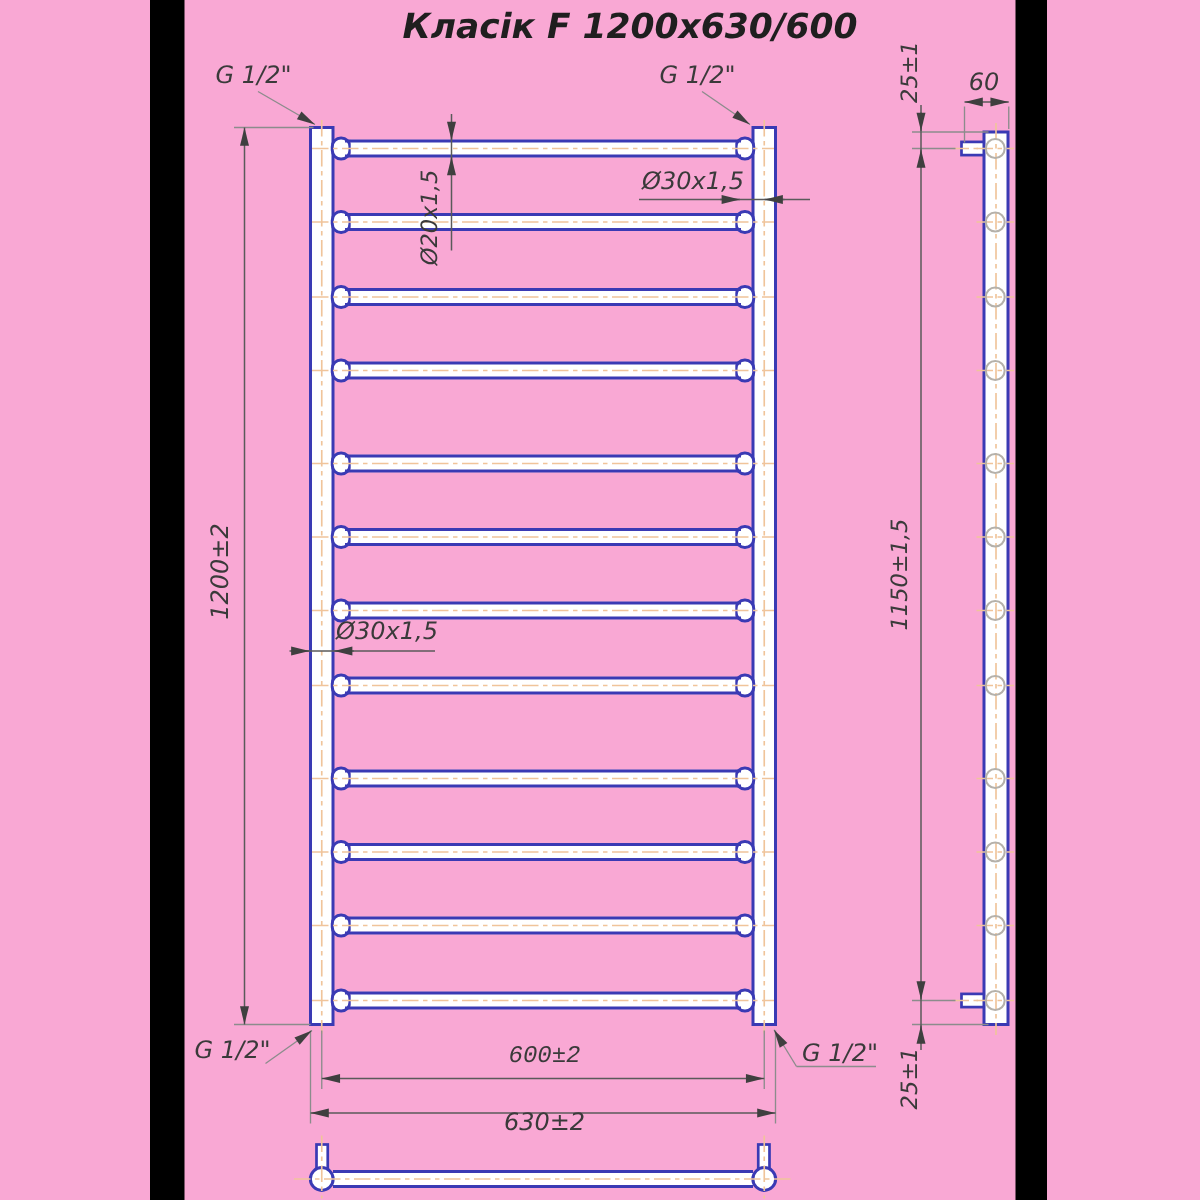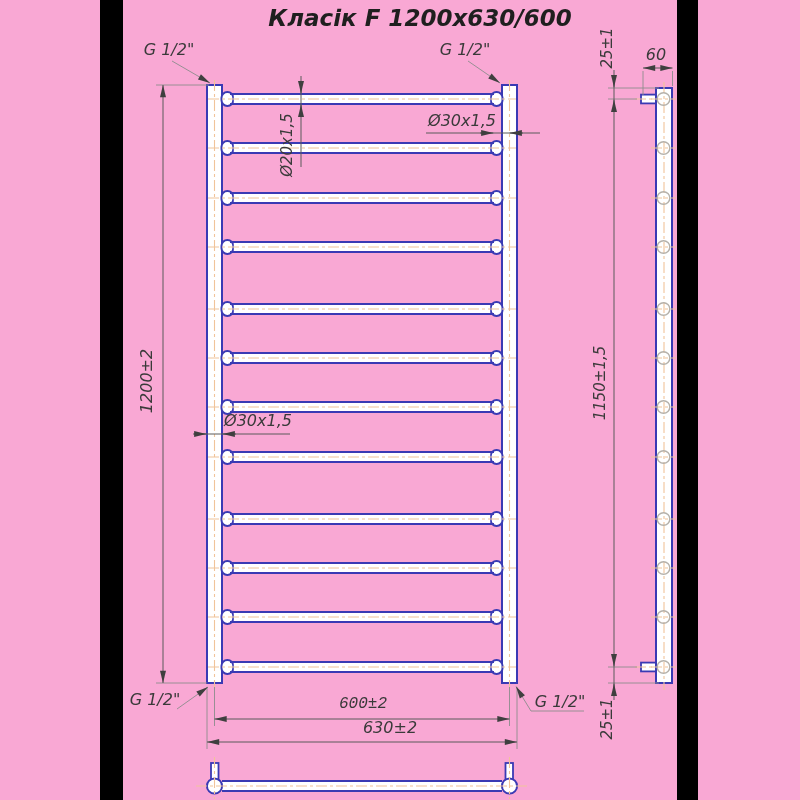--- a/index.html
+++ b/index.html
@@ -154,20 +154,20 @@
   <div class="lbl" style="left:465px;top:50px;">G 1/2"</div>
   <div class="lbl" style="left:155px;top:700px;">G 1/2"</div>
   <div class="lbl" style="left:560px;top:702px;">G 1/2"</div>
 
   <div class="lbl rot sm" style="left:287px;top:145px;">Ø20x1,5</div>
   <div class="lbl" style="left:462px;top:121px;">Ø30x1,5</div>
   <div class="lbl" style="left:258px;top:421px;">Ø30x1,5</div>
 
   <div class="lbl rot" style="left:147px;top:381px;">1200±2</div>
   <div class="lbl" style="left:363px;top:704px;font-family:Liberation Mono, monospace;">600±2</div>
-  <div class="lbl" style="left:363px;top:728px;margin-left:27px;">630±2</div>
+  <div class="lbl" style="left:363px;top:748px;">630±2</div>
 
   <div class="lbl rot sm" style="left:607px;top:48px;">25±1</div>
   <div class="lbl" style="left:656px;top:55px;text-align:right;">60</div>
   <div class="lbl rot sm" style="left:600px;top:383px;">1150±1,5</div>
   <div class="lbl rot sm" style="left:607px;top:719px;">25±1</div>
 
 </div>
 
 </body></html>

